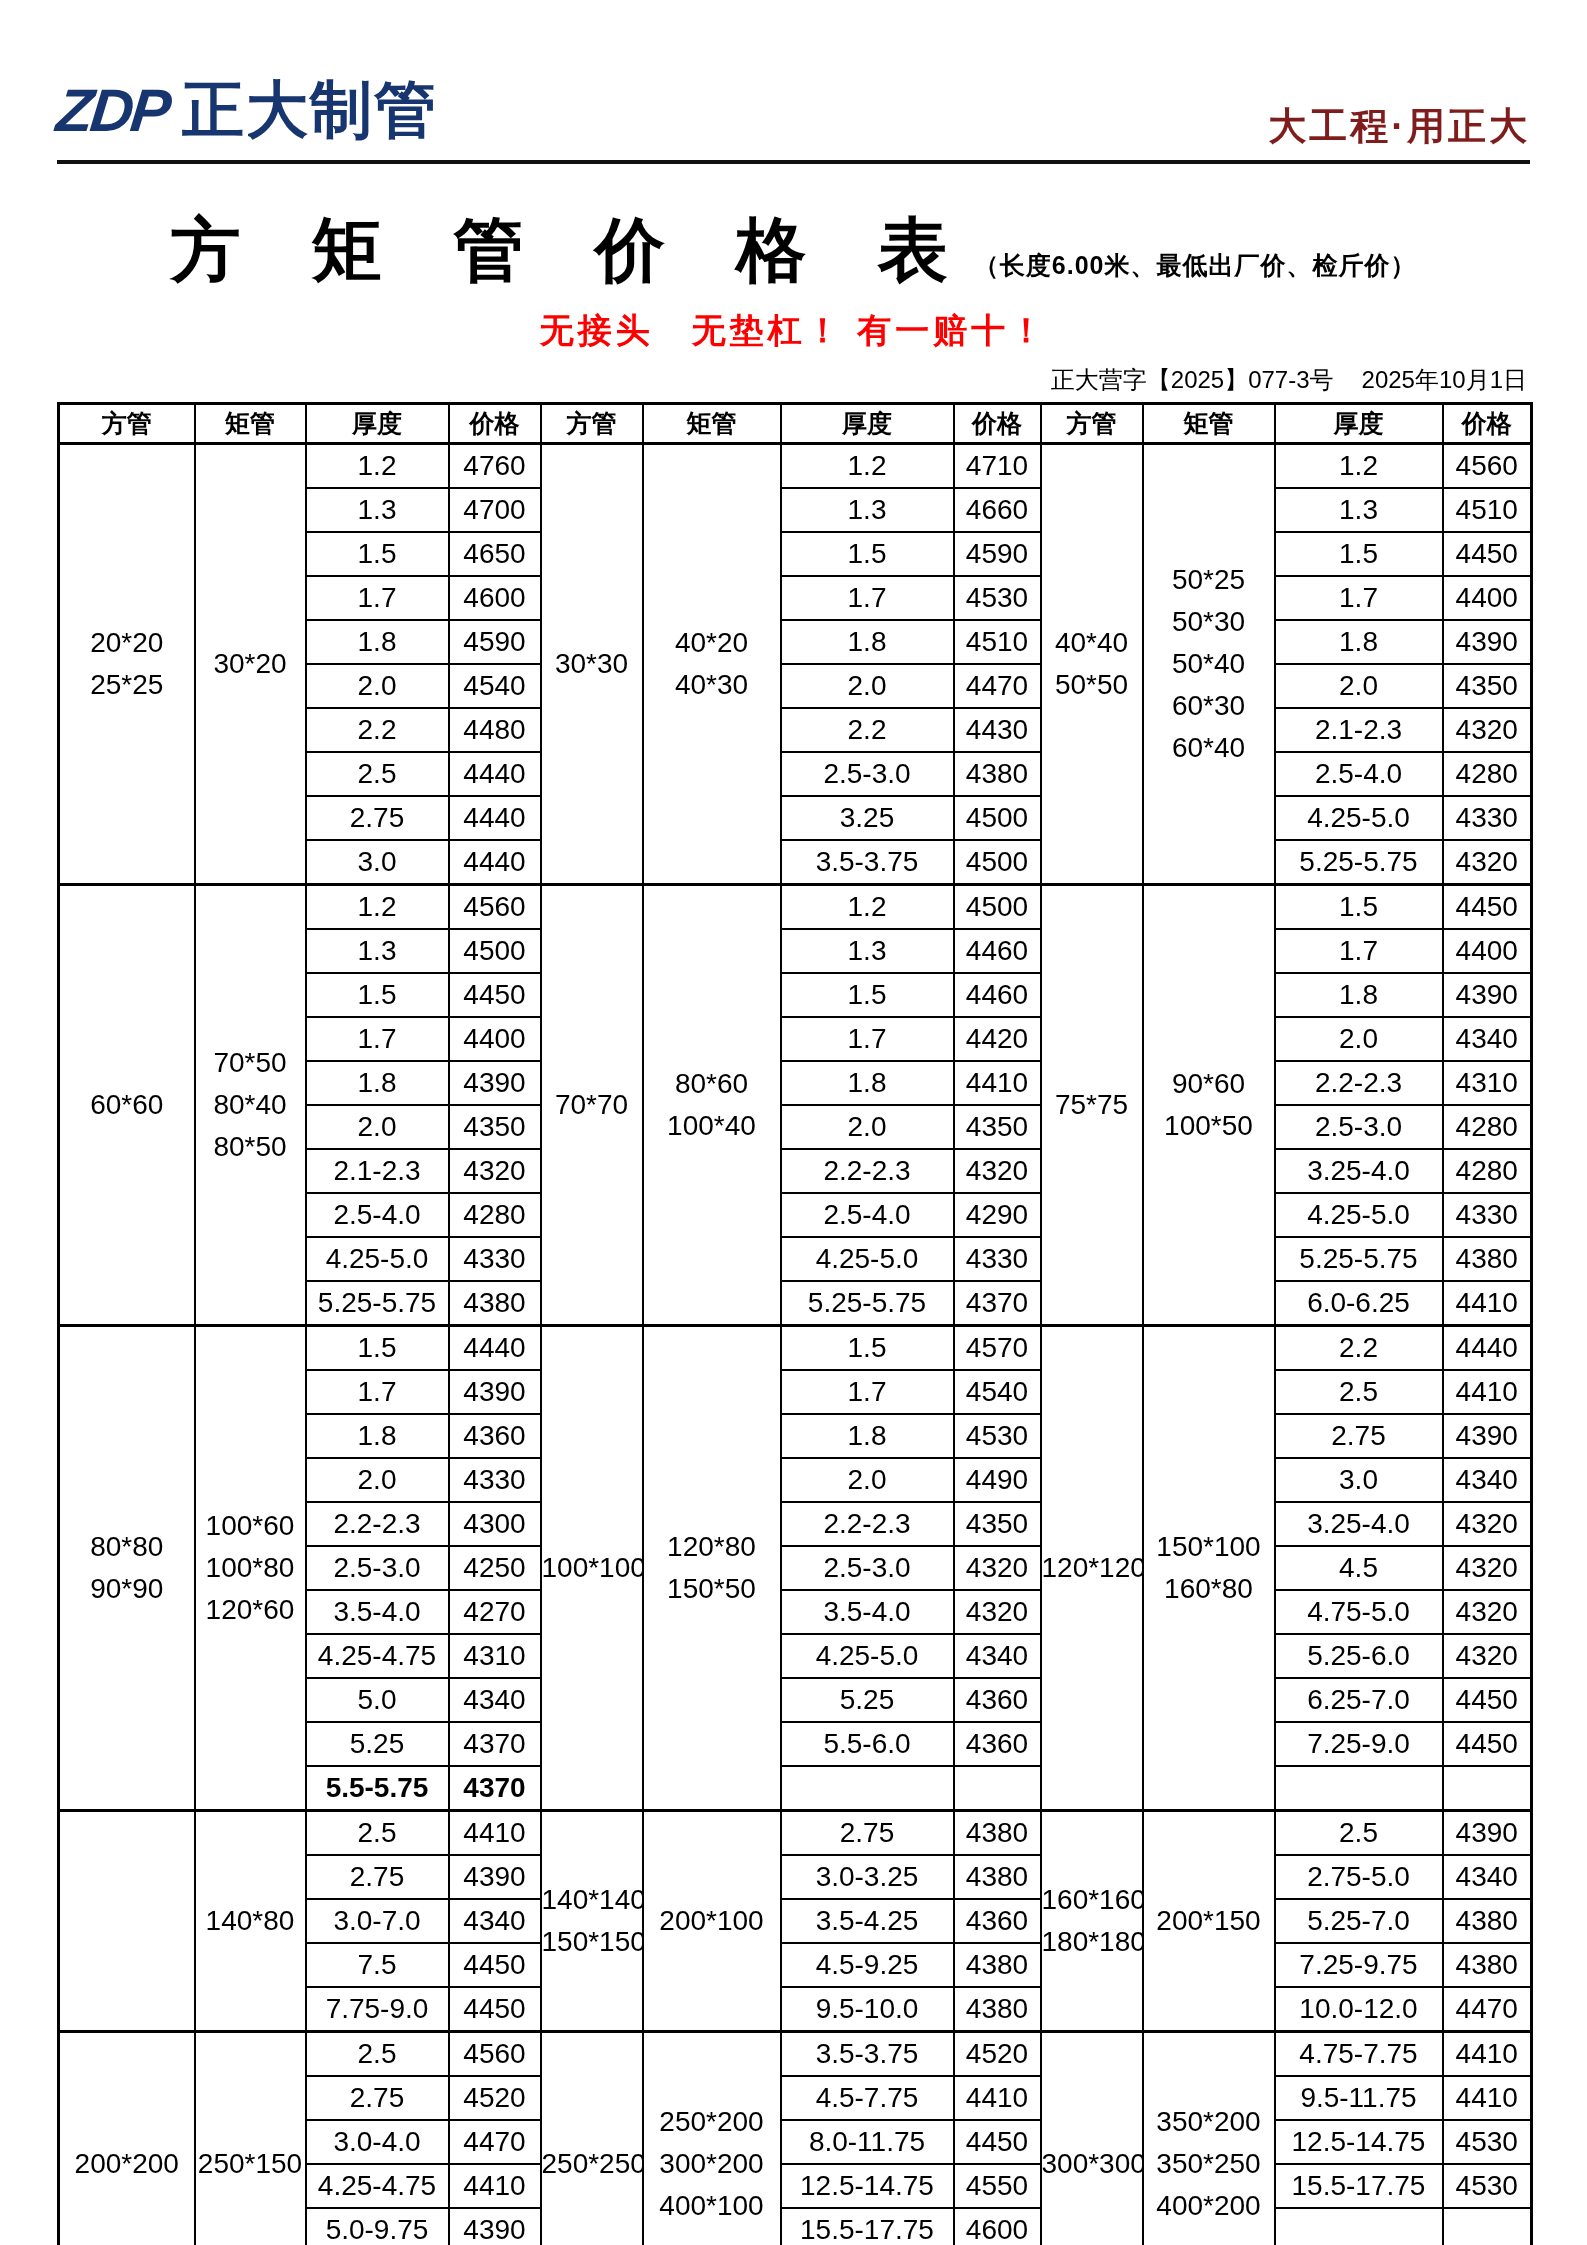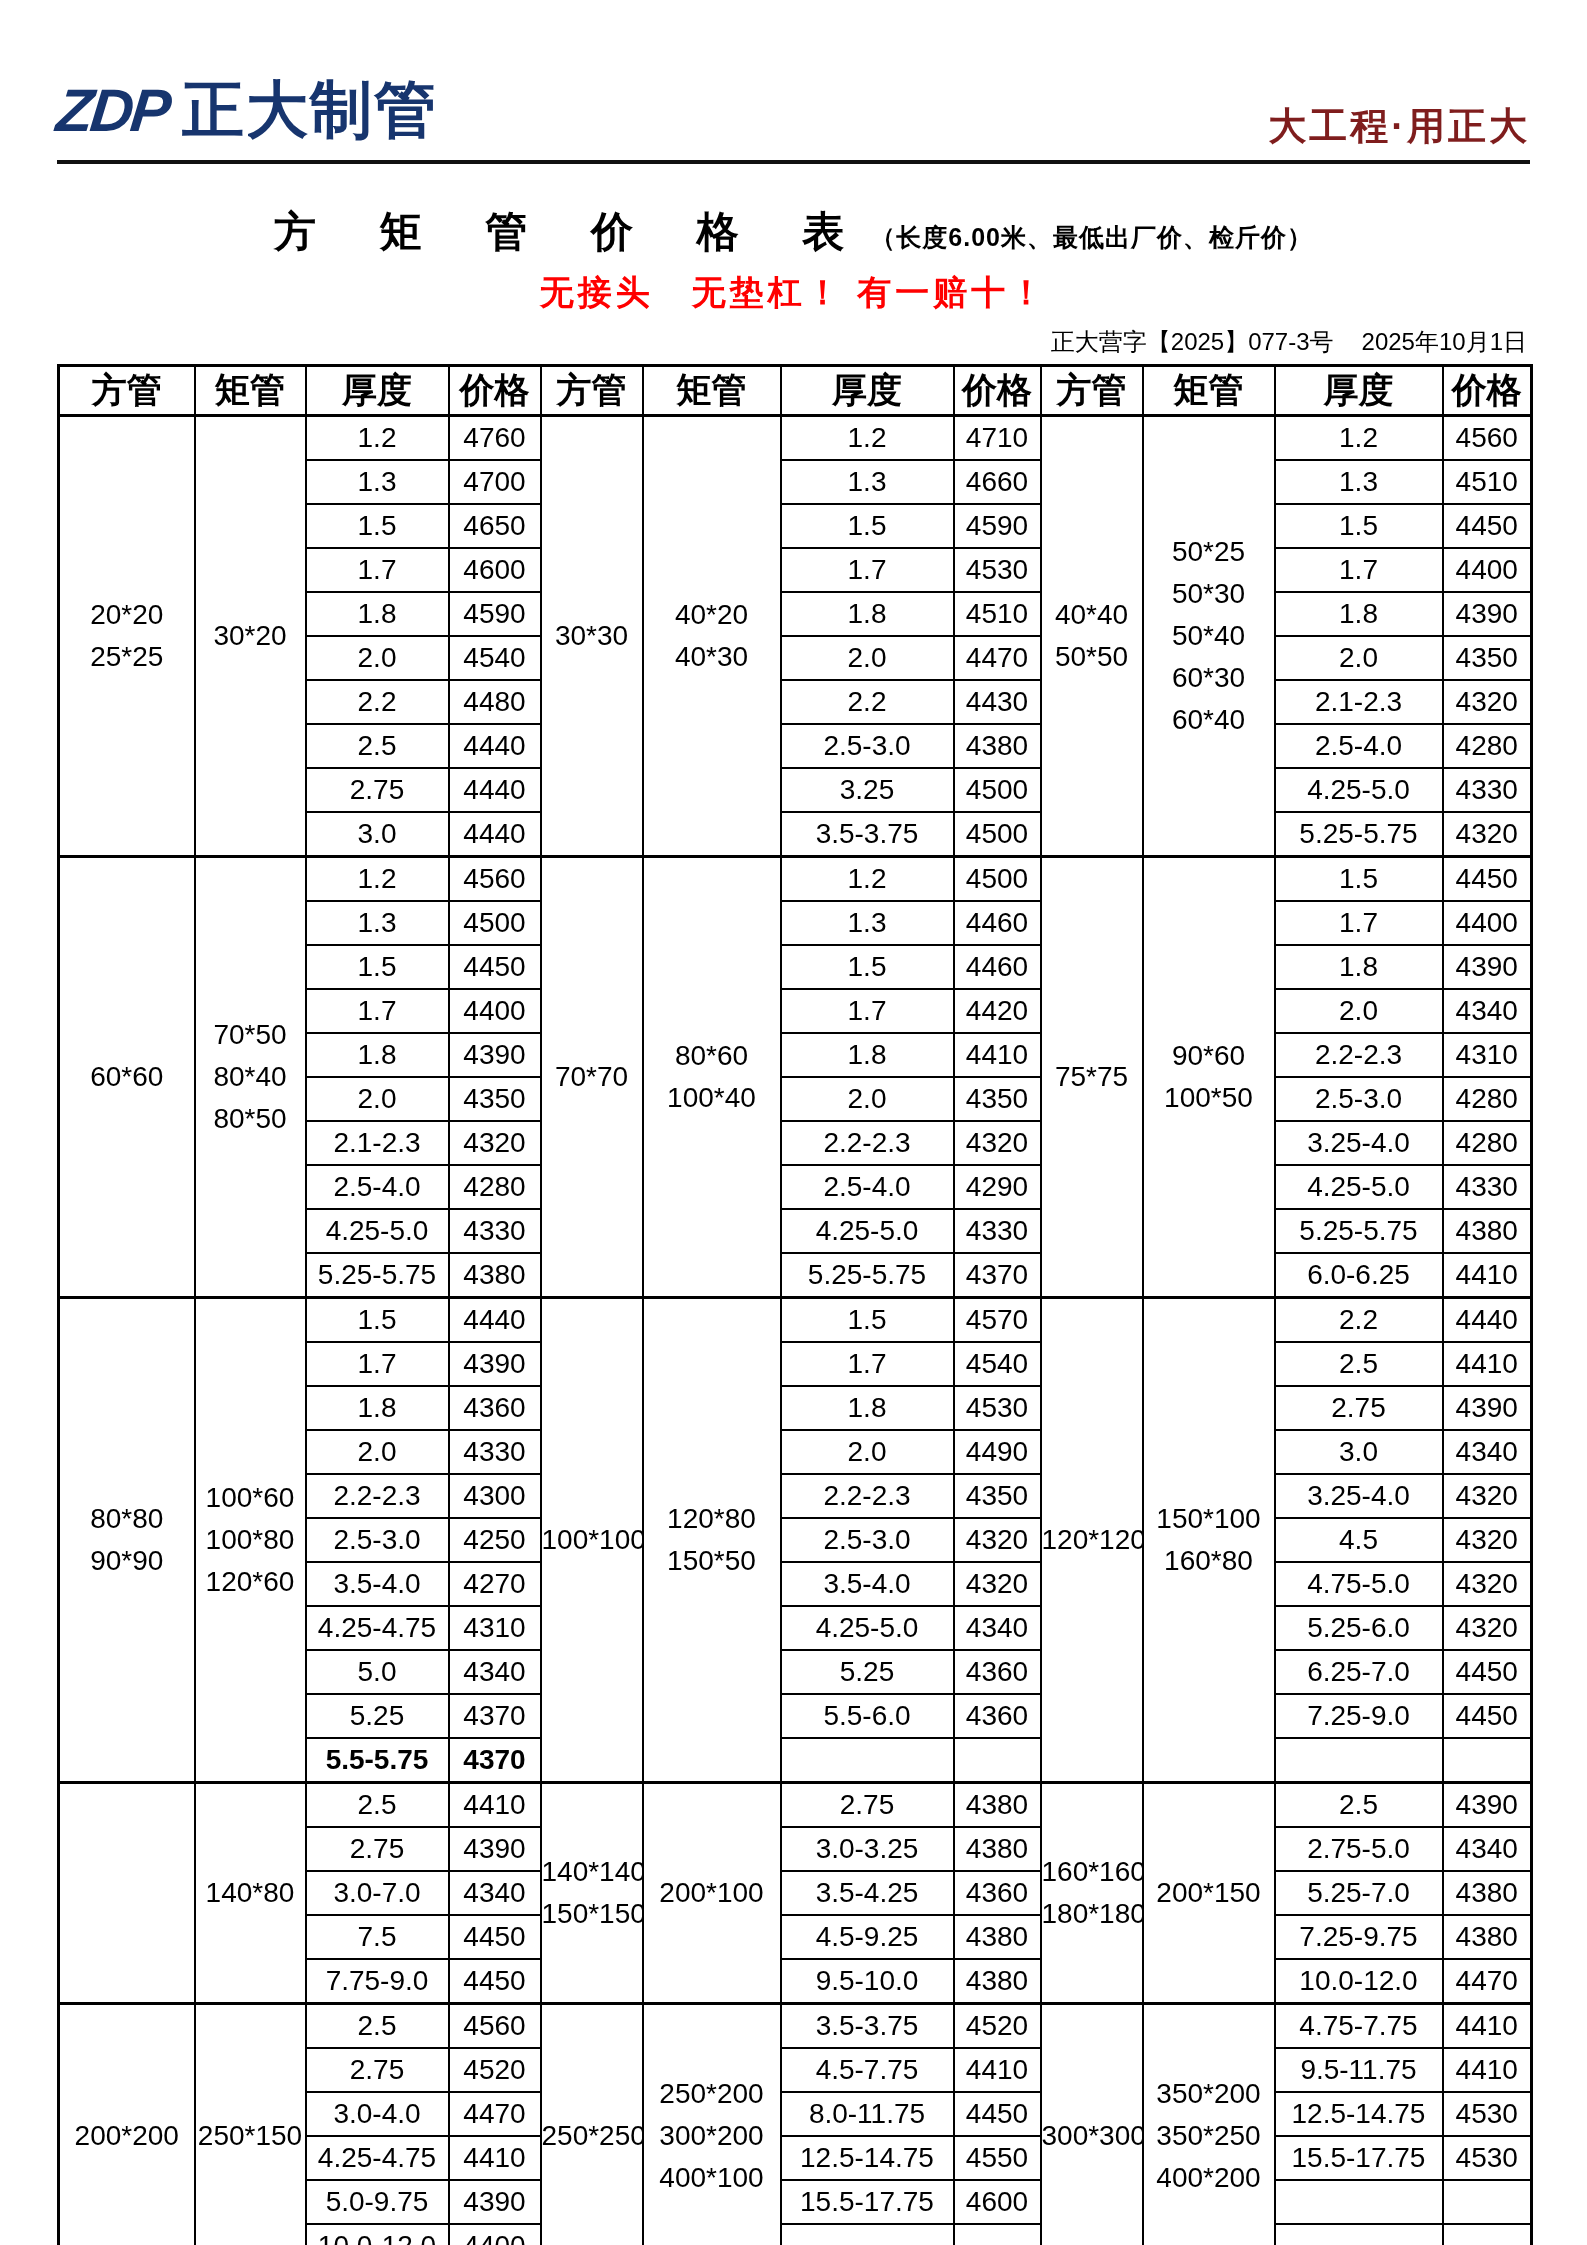--- a/index.html
+++ b/index.html
@@ -20,41 +20,41 @@
     letter-spacing: -3px; transform: skewX(-6deg);
     font-family: "Liberation Sans", sans-serif;
   }
   .logo-name { font-size: 62px; font-weight: 900; letter-spacing: 2px; }
   .brand-slogan { font-size: 38px; font-weight: 900; letter-spacing: 3px; }
   .head-rule { margin: 8px 57px 0 57px; border-bottom: 4px solid #111; }
 
   
   .title-line { text-align:center; margin-top: 40px; white-space: nowrap; }
   .title-main {
-    font-size: 42px; font-weight: 900; letter-spacing: 26px;
+    font-size: 70px; font-weight: 900; letter-spacing: 26px;
     font-family: "Liberation Sans", sans-serif;
   }
   .title-sub { font-size: 25px; font-weight: 700; letter-spacing: 1px; }
   .promo-line { text-align:center; margin-top: 10px; }
   .promo-text { font-size: 34px; font-weight: 900; letter-spacing: 4px; }
   .doc-line { text-align:right; margin: 10px 60px 6px 0; font-size: 24px; }
   .doc-date { margin-left: 28px; }
 
   
   table.price {
     border-collapse: collapse; table-layout: fixed;
     margin: 4px 0 0 57px; width: 1476px;
     border: 3px solid #000;
   }
   table.price th, table.price td {
     border: 2px solid #000; text-align: center; vertical-align: middle;
     white-space: pre-line; overflow: hidden; padding: 0;
   }
   table.price th {
-    font-size: 35px; font-weight: 700; height: 40px;
+    font-size: 25px; font-weight: 700; height: 40px;
     border-bottom: 3px solid #000;
   }
   table.price td { font-size: 28px; line-height: 1.5; }
   td.grp { border-left: 3px solid #000; }
   th.grp { border-left: 3px solid #000; }
   tr.section-start td { border-top: 3px solid #000; }
 </style>
 </head>
 <body>
 

